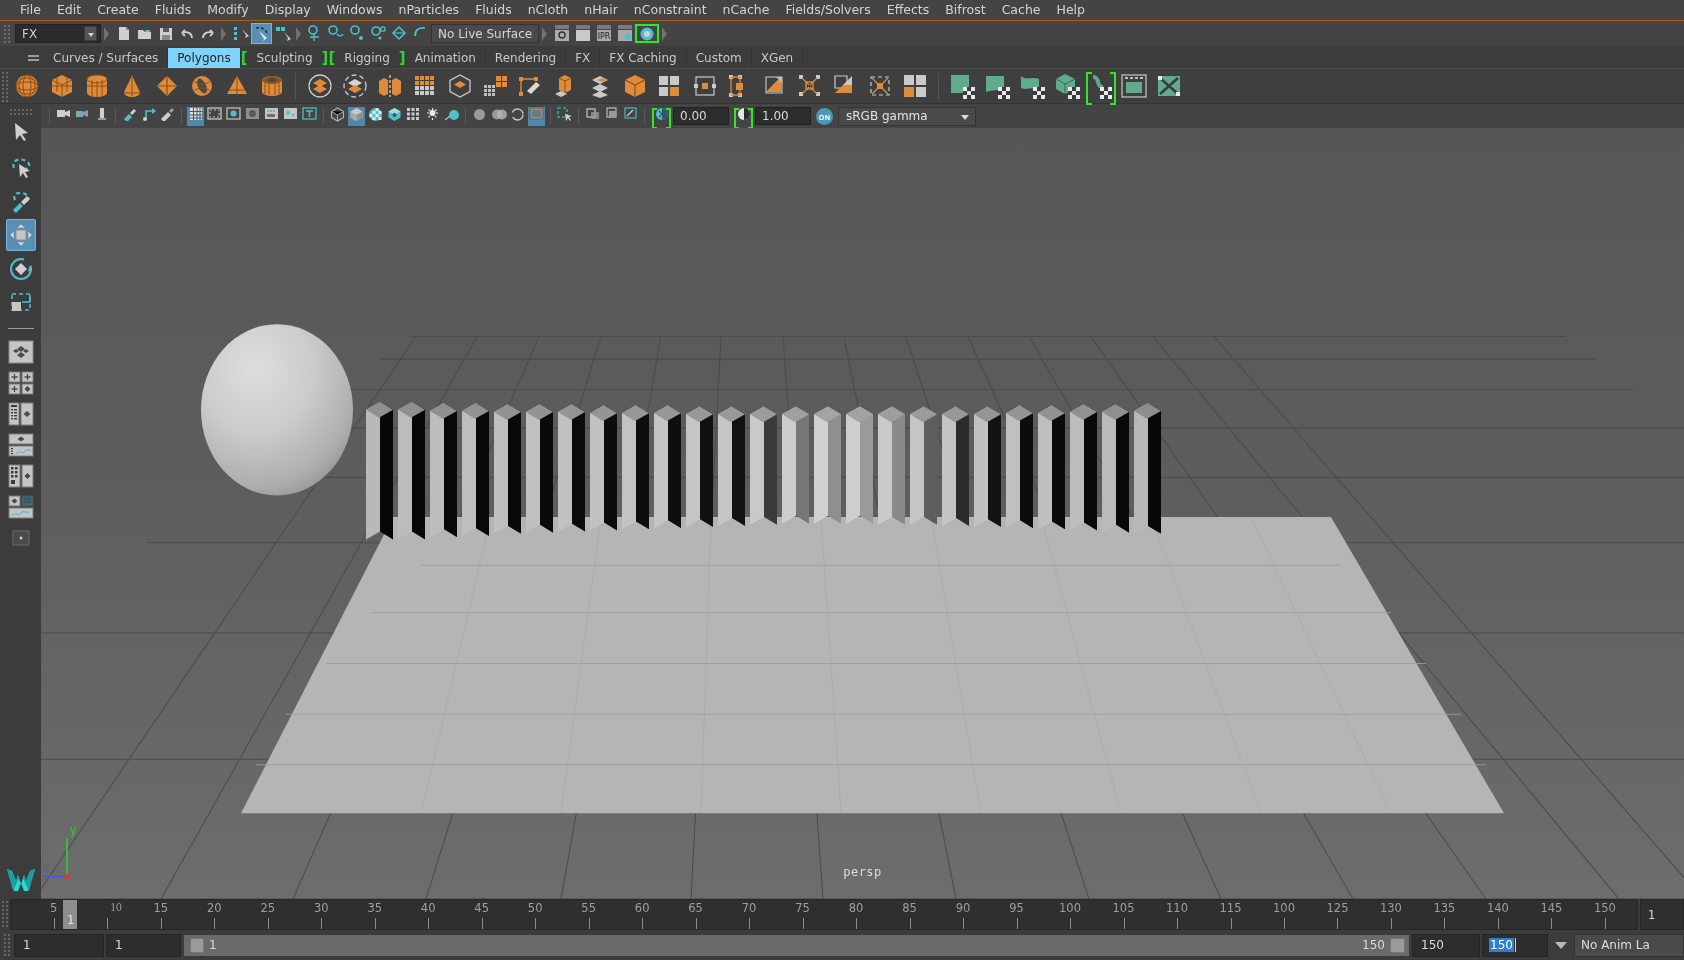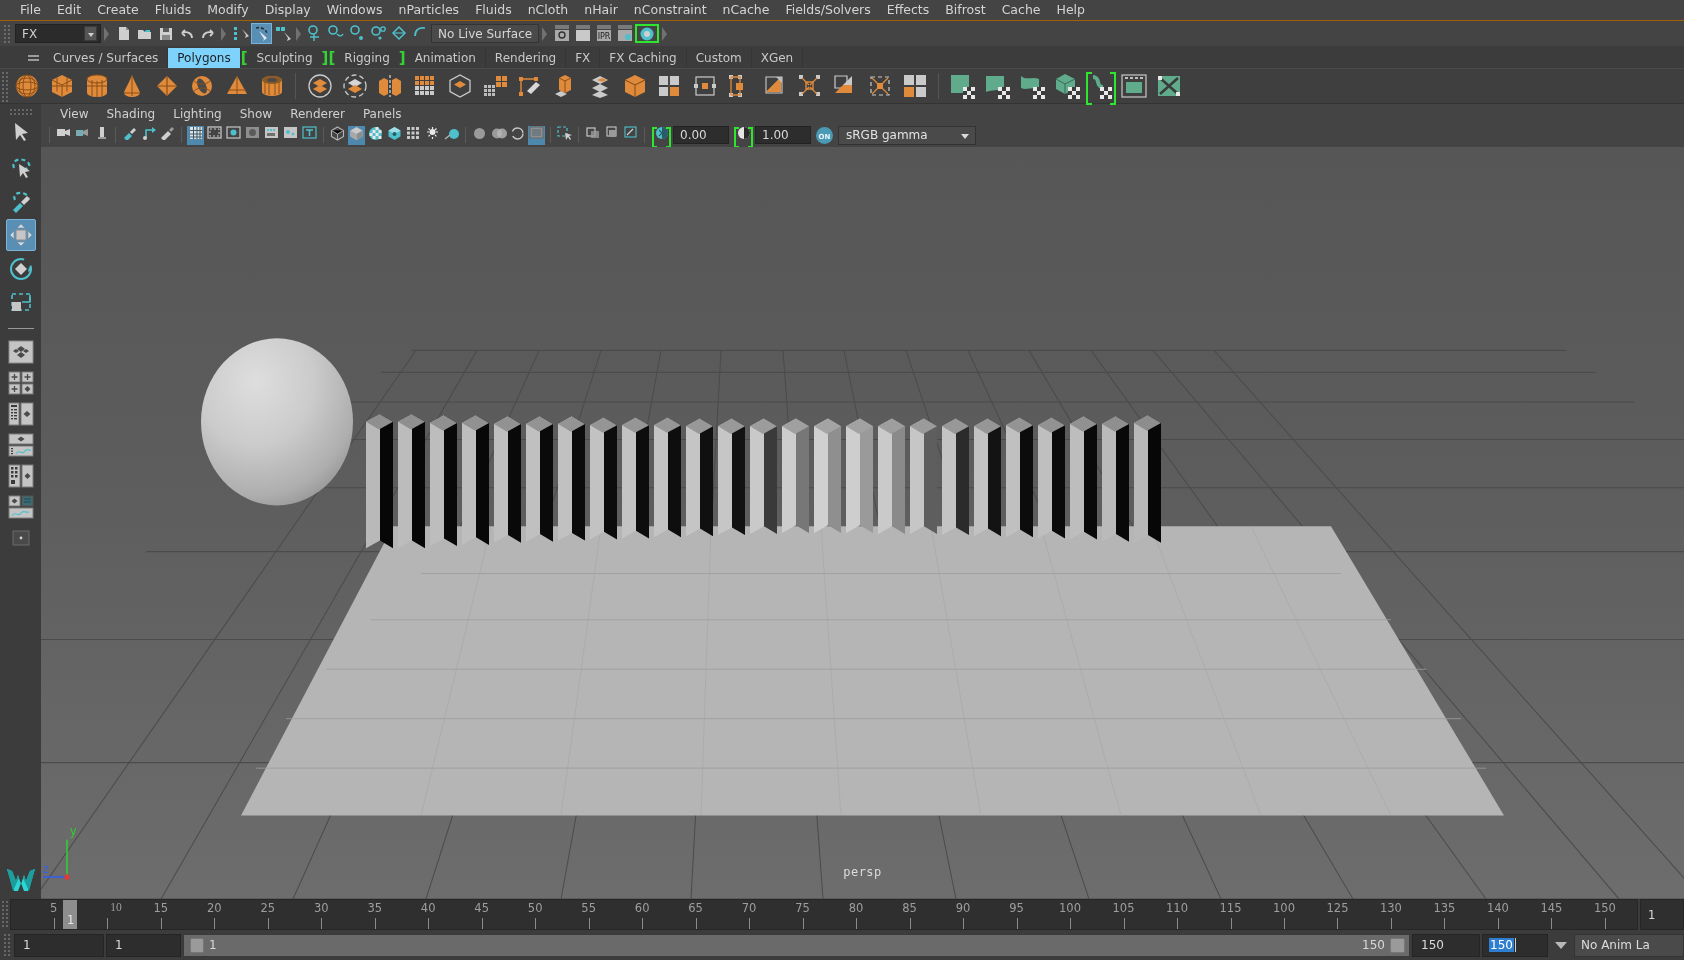--- a/index.html
+++ b/index.html
@@ -834,28 +834,20 @@
         <svg width="34" height="30" viewBox="0 0 34 30">
           <path d="M3 4l5 2 4 10 2-6 3 9 3-9 2 6 4-10 5-2-7 22h-4l-3-8-3 8h-4z" fill="#2bd6d6"></path>
           <path d="M3 4l5 2 4 10 2-6 1 3-6 13z" fill="#1c9e9e"></path>
           <path d="M31 4l-5 2-4 10-2-6-1 3 6 13z" fill="#1c9e9e"></path>
         </svg>
       </div>
     </div>
 
     <div class="vpcol">
 
-      <div class="vpmenu">
-        <div class="mi">View</div>
-        <div class="mi">Shading</div>
-        <div class="mi">Lighting</div>
-        <div class="mi">Show</div>
-        <div class="mi">Renderer</div>
-        <div class="mi">Panels</div>
-      </div>
 
       <div class="vptools">
         <div class="vsep2"></div>
         <div class="vi">
           <svg width="15" height="12">
               <rect x="1" y="3" width="8" height="7" fill="#cfcfcf"></rect>
               <path d="M9 5l5-2v7l-5-2z" fill="#cfcfcf"></path>
             </svg>
         </div>
         <div class="vi">

